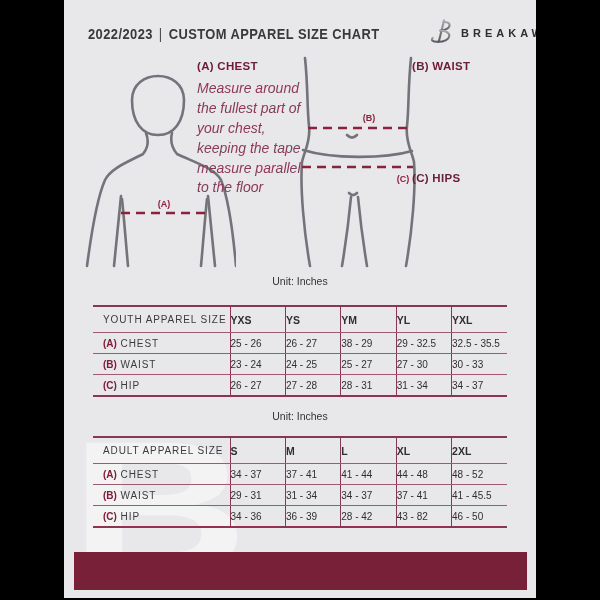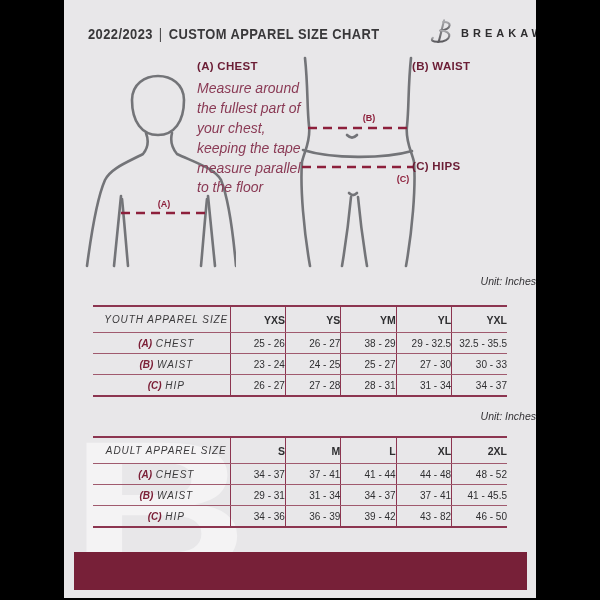--- a/index.html
+++ b/index.html
@@ -17,29 +17,29 @@
 
   
   .fig{position:absolute;}
   .mg-block{position:absolute;}
   .mg-title{font-size:11.5px;font-weight:bold;color:#6b1d35;letter-spacing:.3px;margin-bottom:7px;}
   .mg-desc{font-size:14px;font-style:italic;color:#8a3a55;line-height:1.42;}
 
   
   .tbl-head{position:absolute;left:0;right:0;text-align:center;}
   .tbl-title{font-size:11.5px;font-weight:bold;color:#343336;letter-spacing:.3px;}
-  .tbl-unit{font-size:10.5px;font-style:italic;color:#343336;margin-top:2px;text-align:right;}
+  .tbl-unit{font-size:10.5px;color:#343336;margin-top:2px;}
   .sizes{position:absolute;left:29px;width:414px;border-collapse:collapse;table-layout:fixed;}
   .sizes col.lbl{width:137px;}
-  .sizes td,.sizes th{padding:0;height:20px;font-size:10px;color:#2f2f31;text-align:right;
+  .sizes td,.sizes th{padding:0;height:20px;font-size:10px;color:#2f2f31;text-align:left;
                       border-bottom:1.5px solid #a05a6e;background:transparent;}
   .sizes tr.hrow td,.sizes tr.hrow th{height:25px;border-top:2px solid #8c3550;}
   .sizes tr:last-child td,.sizes tr:last-child th{border-bottom:2px solid #8c3550;}
   .sizes .vline{border-left:1.5px solid #8c3550;}
-  .sizes .lblcell{text-align:center;padding-left:10px;letter-spacing:.9px;color:#3b3a3c;font-weight:normal;font-style:italic;}
+  .sizes .lblcell{text-align:left;padding-left:10px;letter-spacing:.9px;color:#3b3a3c;font-weight:normal;}
   .sizes .sz{font-weight:bold;font-size:10.5px;}
   .mark{font-weight:bold;color:#7c2038;letter-spacing:0;}
 
   
   .footer-bar{position:absolute;left:10px;top:552px;width:453px;height:38px;background:#772038;}
   .watermark{position:absolute;left:6px;top:412px;font-size:190px;line-height:1;font-weight:bold;
              color:rgba(255,255,255,.5);transform:scaleX(1.3);transform-origin:left top;}
 </style>
 </head>
 <body>
@@ -107,21 +107,21 @@
       <line x1="16" y1="72" x2="116" y2="72" stroke="#8d203c" stroke-width="2.6" stroke-dasharray="9 6"></line>
       <text x="77" y="65" text-anchor="middle" font-size="9" font-weight="bold" fill="#8d203c">(B)</text>
       <line x1="10" y1="111" x2="121" y2="111" stroke="#8d203c" stroke-width="2.6" stroke-dasharray="9 6"></line>
       <text x="111" y="126" text-anchor="middle" font-size="9" font-weight="bold" fill="#8d203c">(C)</text>
     </svg>
 
     <div class="mg-block" style="left:348px;top:60px;width:116px">
       <div class="mg-title">(B) WAIST</div>
     </div>
 
-    <div class="mg-block" style="left:348px;top:160px;width:112px">
+    <div class="mg-block" style="left:348px;top:172px;width:112px">
       <div class="mg-title">(C) HIPS</div>
     </div>
 
     <div class="tbl-head" style="top:273px">
       <div class="tbl-unit">Unit: Inches</div>
     </div>
     <table class="sizes" style="top:305px">
       <colgroup>
           <col class="lbl">
           <col>
@@ -200,21 +200,21 @@
         <td class="vline">29 - 31</td>
         <td class="vline">31 - 34</td>
         <td class="vline">34 - 37</td>
         <td class="vline">37 - 41</td>
         <td class="vline">41 - 45.5</td>
       </tr>
       <tr>
         <td class="lblcell"><span class="mark">(C)</span> <span>HIP</span></td>
         <td class="vline">34 - 36</td>
         <td class="vline">36 - 39</td>
-        <td class="vline">39 - 42</td>
+        <td class="vline">28 - 42</td>
         <td class="vline">43 - 82</td>
         <td class="vline">46 - 50</td>
       </tr>
     </tbody>
       </table>
 
     <div class="footer-bar"></div>
 
   </div>
 </div>

